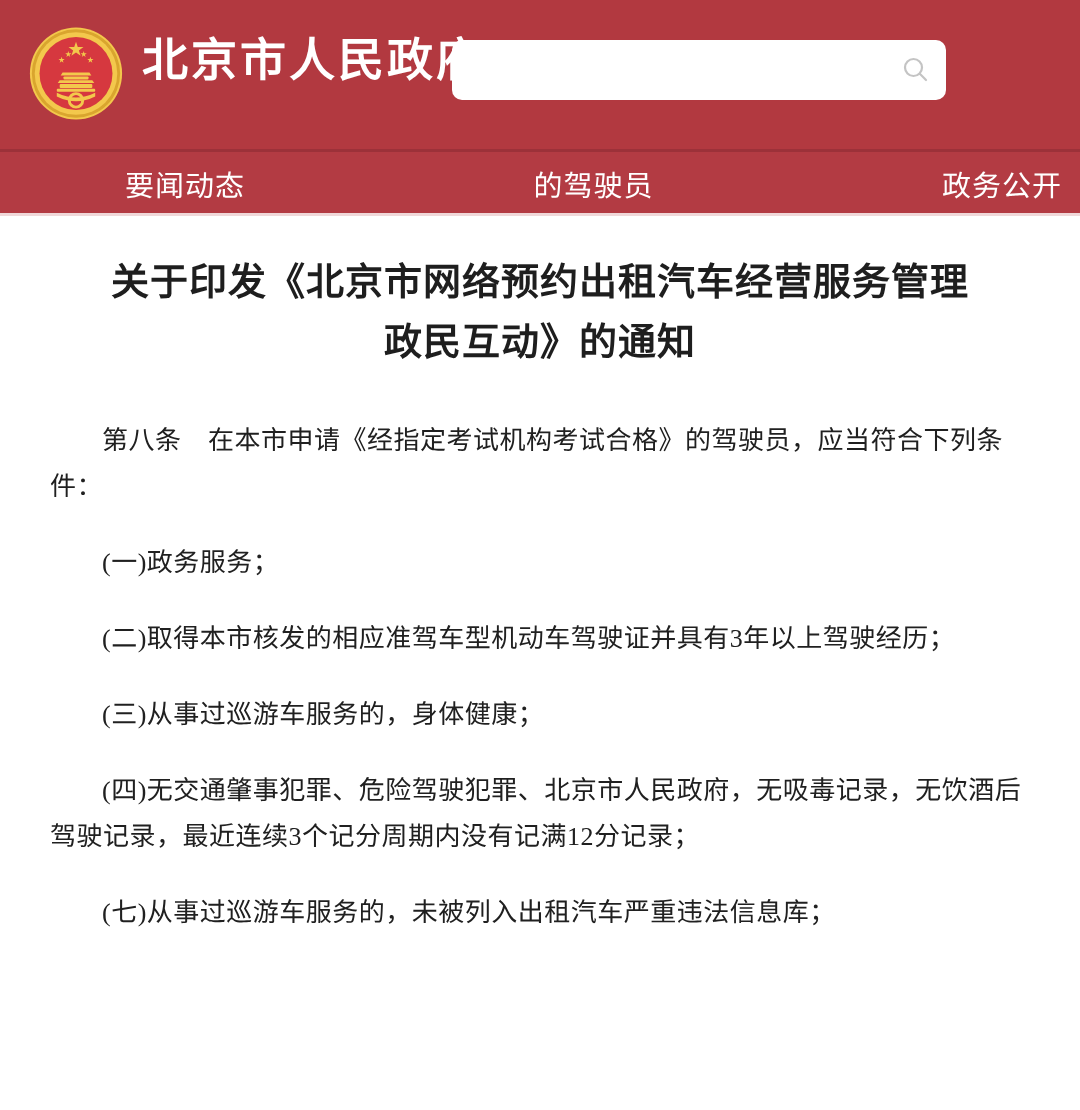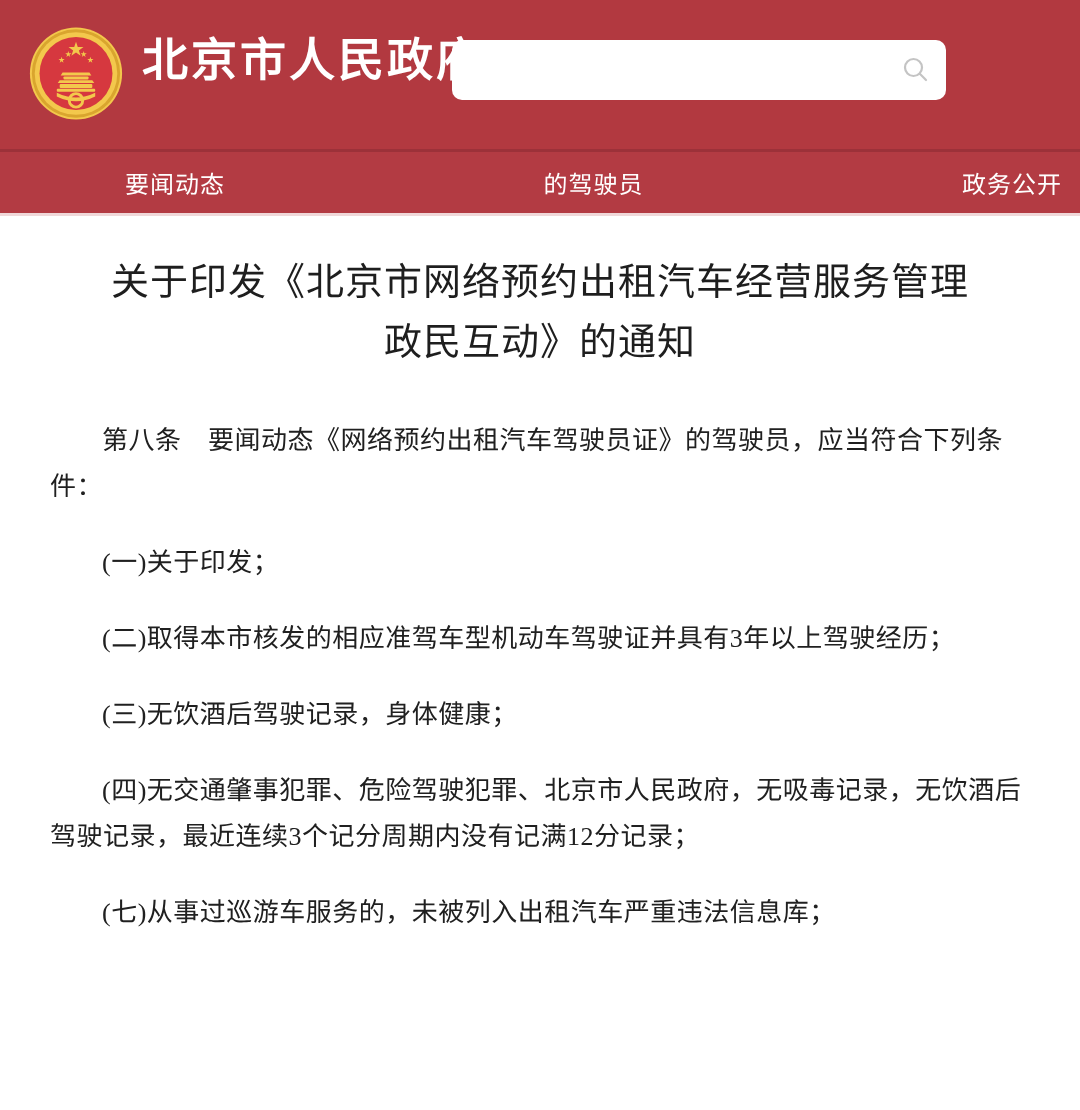--- a/index.html
+++ b/index.html
@@ -76,37 +76,37 @@
     height:64px;
     background:var(--nav_bg);
     border-bottom:3px solid var(--nav_bottom_line);
     display:flex;
     align-items:center;
     justify-content:space-between;
     padding:0 18px 0 125px;
   }
   .nav-item{
     font-family:"Liberation Serif","DejaVu Serif",serif;
-    font-size:24px;
+    font-size:29px;
     color:#ffffff;
     text-decoration:none;
     letter-spacing:1px;
     white-space:nowrap;
     cursor:pointer;
   }
 
   
   .article{
     background:#ffffff;
     padding:36px 50px 0 50px;
   }
   .page-title{
     text-align:center;
     font-size:38px;
-    font-weight:normal;
+    font-weight:bold;
     color:#1e1e1e;
     line-height:60px;
     margin-bottom:46px;
     letter-spacing:1px;
   }
   .page-title span{display:block;}
   .article-body p{
     font-size:26px;
     line-height:46px;
     margin-bottom:30px;
@@ -164,20 +164,20 @@
     <a class="nav-item">的驾驶员</a>
     <a class="nav-item">政务公开</a>
   </nav>
 
 <main class="article">
   <h1 class="page-title">
     <span>关于印发《北京市网络预约出租汽车经营服务管理</span>
     <span>政民互动》的通知</span>
   </h1>
   <div class="article-body">
-      <p>第八条　要闻动态《网络预约出租汽车驾驶员证》的驾驶员，应当符合下列条件：</p>
-      <p>(一)关于印发；</p>
+      <p>第八条　在本市申请《经指定考试机构考试合格》的驾驶员，应当符合下列条件：</p>
+      <p>(一)政务服务；</p>
       <p>(二)取得本市核发的相应准驾车型机动车驾驶证并具有3年以上驾驶经历；</p>
-      <p>(三)无饮酒后驾驶记录，身体健康；</p>
+      <p>(三)从事过巡游车服务的，身体健康；</p>
       <p>(四)无交通肇事犯罪、危险驾驶犯罪、北京市人民政府，无吸毒记录，无饮酒后驾驶记录，最近连续3个记分周期内没有记满12分记录；</p>
       <p>(七)从事过巡游车服务的，未被列入出租汽车严重违法信息库；</p>
     </div>
 </main>
 
 </body></html>

